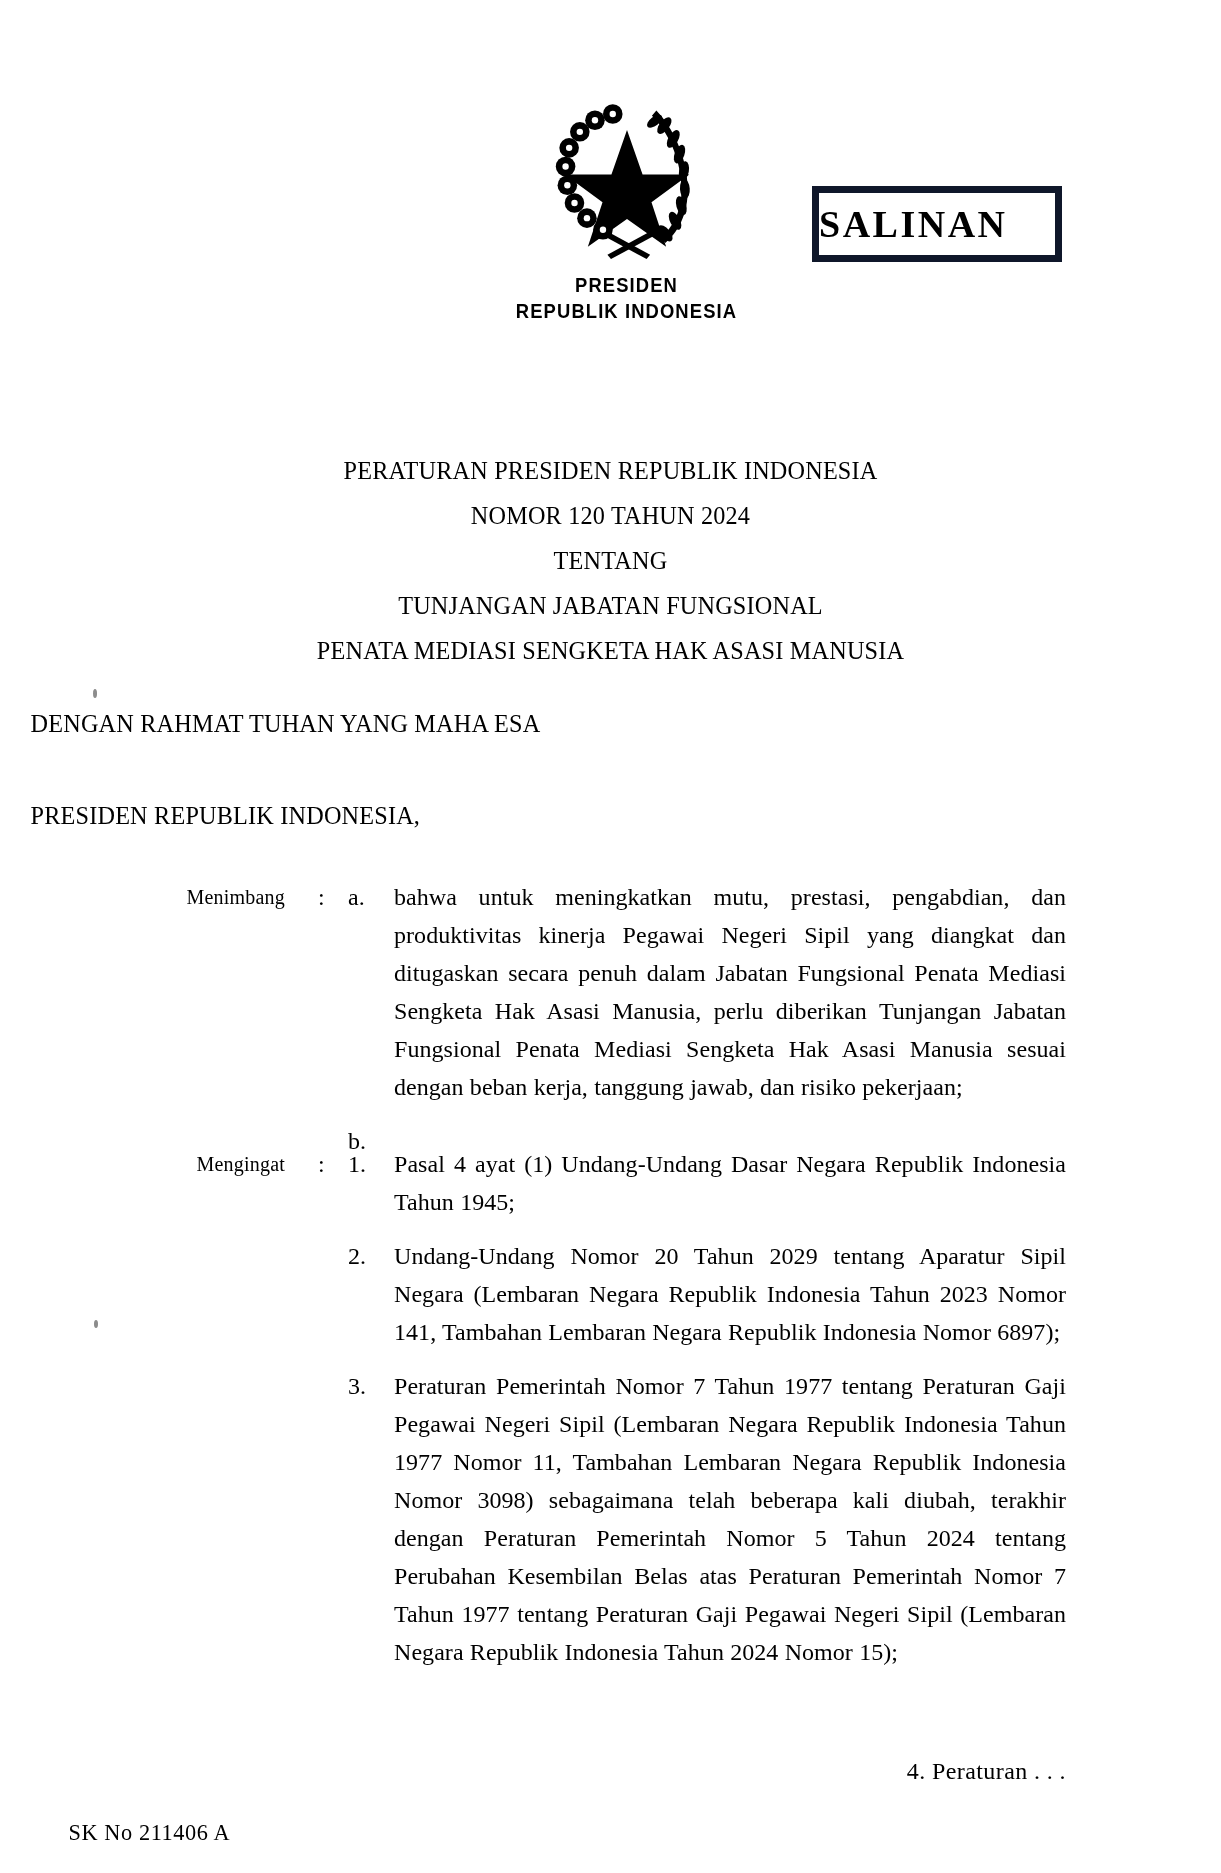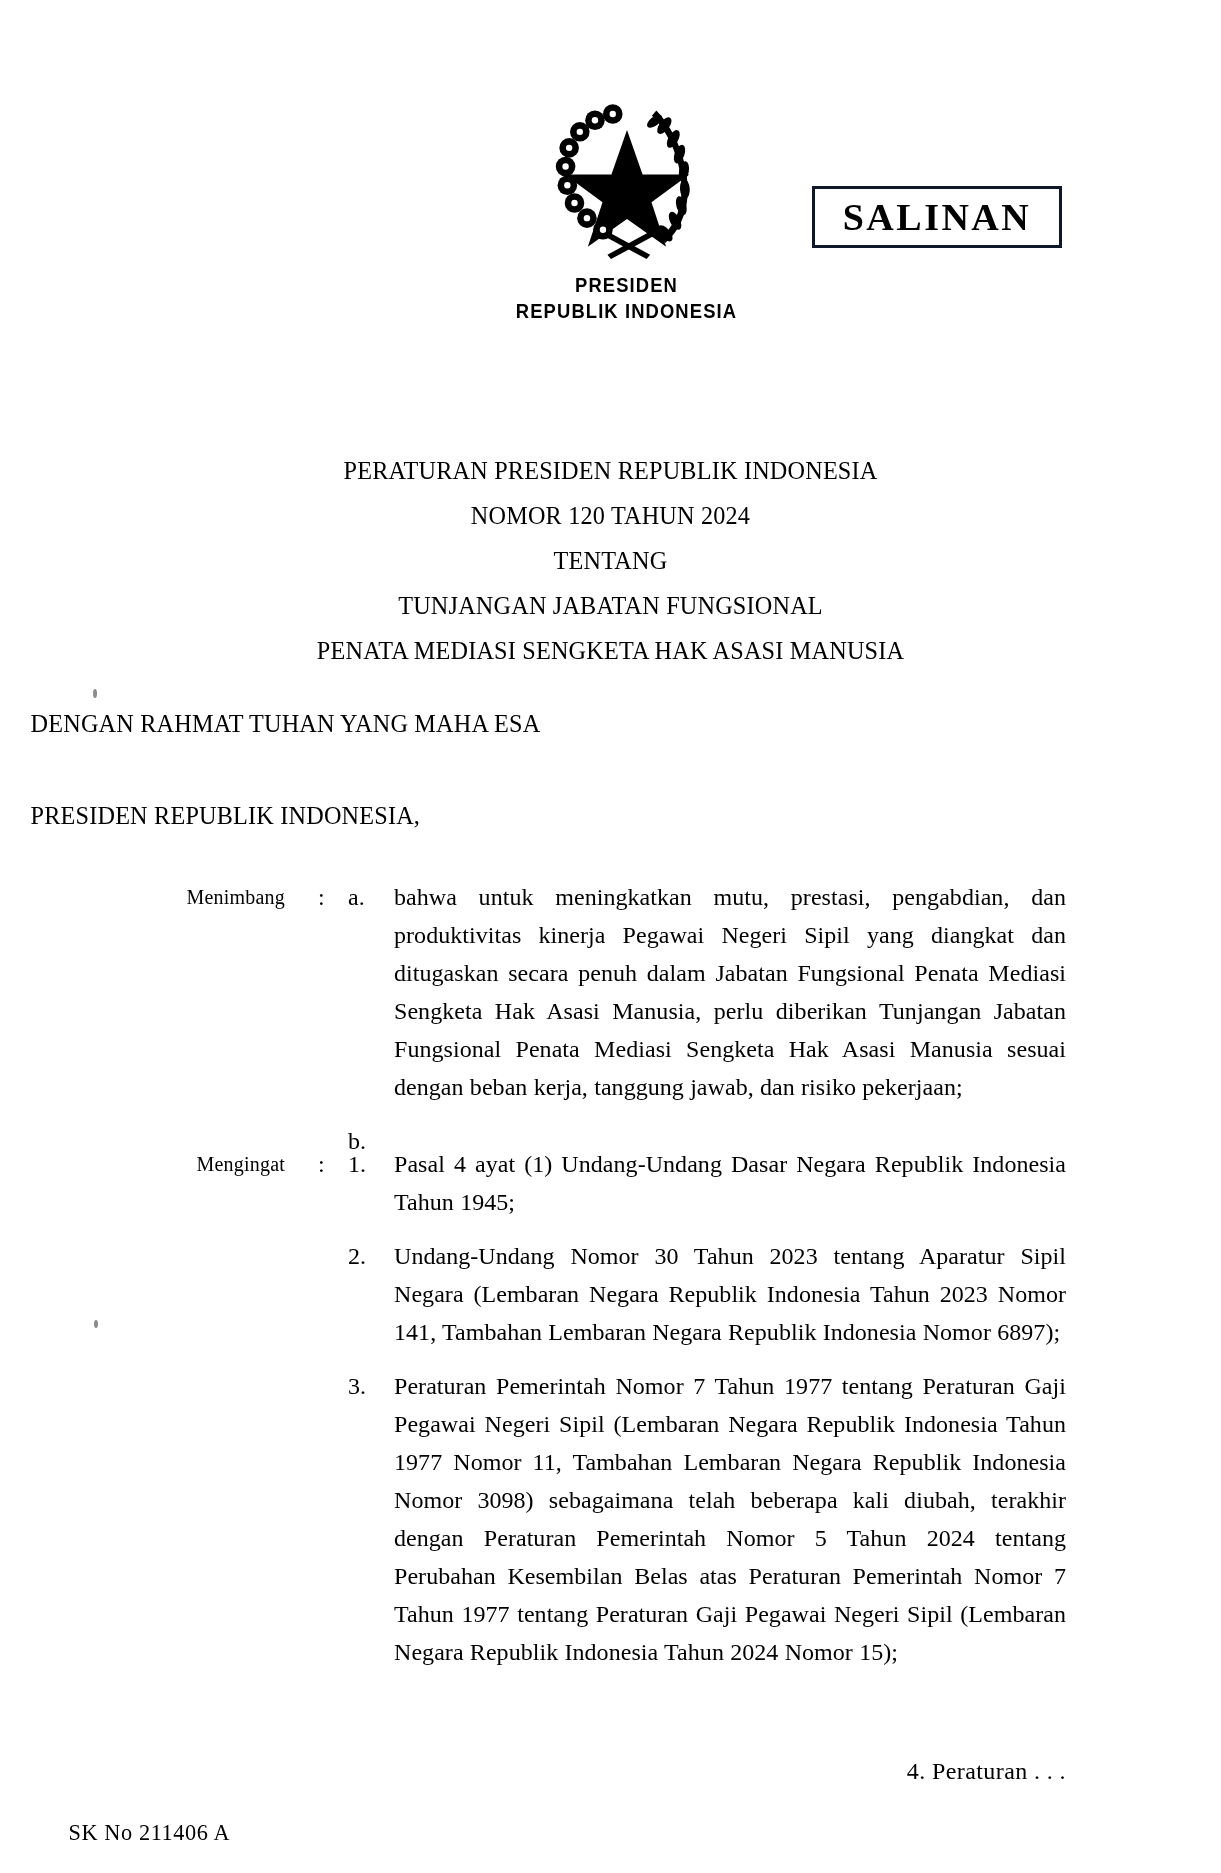--- a/index.html
+++ b/index.html
@@ -45,26 +45,26 @@
     line-height: 1.32;
     transform: scaleX(0.92);
   }
 
   
   .salinan-stamp {
     position: absolute;
     left: 812px;
     top: 186px;
     width: 250px;
-    height: 62px;
-    border: 3px solid #0f172a;
+    height: 76px;
+    border: 7px solid #0f172a;
     box-sizing: border-box;
     display: flex;
     align-items: center;
-    justify-content: center;
+    justify-content: flex-start;
   }
   .salinan-stamp span {
     font-family: "Liberation Serif", "DejaVu Serif", serif;
     font-weight: bold;
     font-size: 38px;
     letter-spacing: 2.5px;
   }
 
   
   .title-block {
@@ -269,21 +269,21 @@
       <div class="clause-label">Mengingat</div>
       <div class="clause-colon">:</div>
       <div class="clause-marker">1.</div>
       <p class="clause-text">Pasal 4 ayat (1) Undang-Undang Dasar Negara Republik Indonesia Tahun 1945;</p>
     </div>
 
     <div class="clause-gap"></div>
 
     <div class="clause">
       <div class="clause-marker">2.</div>
-      <p class="clause-text">Undang-Undang Nomor 30 Tahun 2023 tentang Aparatur Sipil Negara (Lembaran Negara Republik Indonesia Tahun 2023 Nomor 141, Tambahan Lembaran Negara Republik Indonesia Nomor 6897);</p>
+      <p class="clause-text">Undang-Undang Nomor 20 Tahun 2029 tentang Aparatur Sipil Negara (Lembaran Negara Republik Indonesia Tahun 2023 Nomor 141, Tambahan Lembaran Negara Republik Indonesia Nomor 6897);</p>
     </div>
 
     <div class="clause-gap"></div>
 
     <div class="clause">
       <div class="clause-marker">3.</div>
       <p class="clause-text">Peraturan Pemerintah Nomor 7 Tahun 1977 tentang Peraturan Gaji Pegawai Negeri Sipil (Lembaran Negara Republik Indonesia Tahun 1977 Nomor 11, Tambahan Lembaran Negara Republik Indonesia Nomor 3098) sebagaimana telah beberapa kali diubah, terakhir dengan Peraturan Pemerintah Nomor 5 Tahun 2024 tentang Perubahan Kesembilan Belas atas Peraturan Pemerintah Nomor 7 Tahun 1977 tentang Peraturan Gaji Pegawai Negeri Sipil (Lembaran Negara Republik Indonesia Tahun 2024 Nomor 15);</p>
     </div>
 
   </div>

